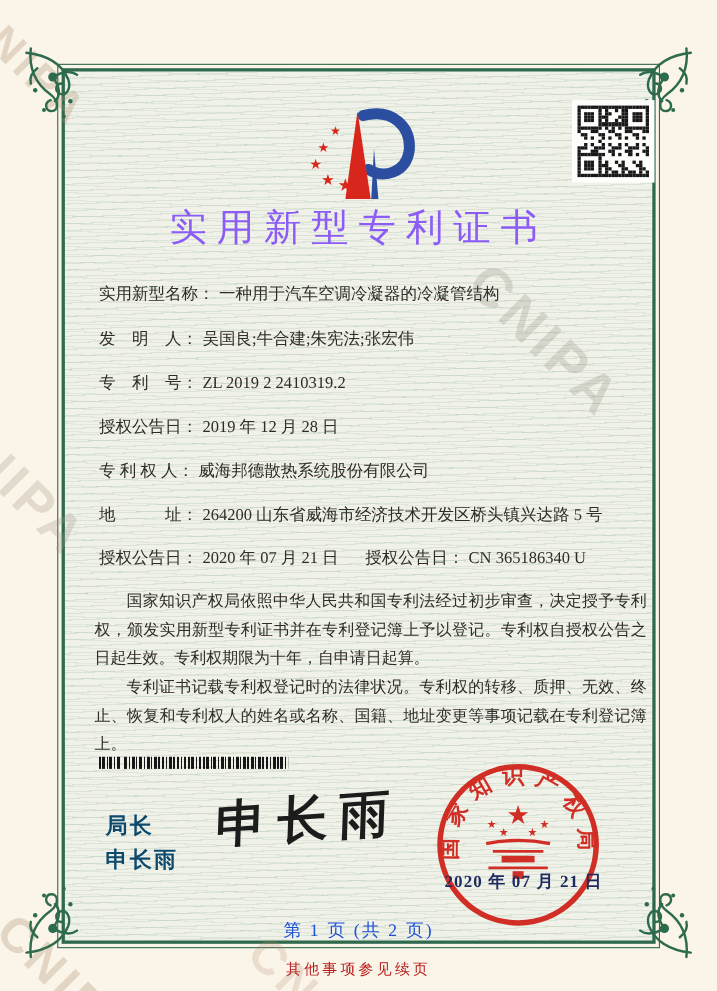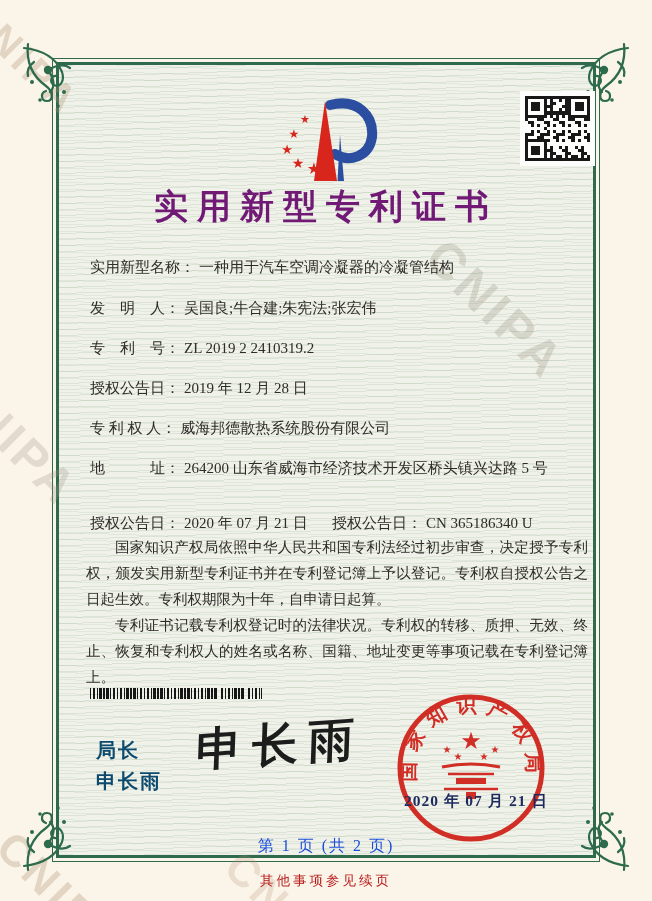--- a/index.html
+++ b/index.html
@@ -41,21 +41,21 @@
   
   .cert-no{position:absolute; left:76px; top:95px; z-index:4; font-size:15px; letter-spacing:1px; color:#4a4440;}
   .qr{
     position:absolute; left:520px; top:91px; z-index:4; background:#fdfdfb;
     padding:5px; display:grid; grid-template-columns:repeat(21,3.1px); grid-auto-rows:3.1px;
   }
   .qr .d{background:#181818;}
   .logo{position:absolute; left:278px; top:97px; z-index:4;}
   .title{
     position:absolute; left:0; top:184px; width:100%; z-index:4;
-    text-align:center; font-size:34px; font-weight:bold; letter-spacing:9px; color:#701a75;
+    text-align:center; font-size:34px; font-weight:normal; letter-spacing:9px; color:#8b5cf6;
   }
   
   .f-row{position:absolute; left:90px; z-index:4; font-size:15px; white-space:nowrap;}
   .f-row .val{margin-left:4px;}
   .pair2{position:absolute; left:242px; top:0;}
   
   .body-text{
     position:absolute; left:86px; top:534px; width:502px; z-index:4;
     font-size:14.5px; line-height:26px; text-align:justify;
   }
@@ -638,21 +638,21 @@
   </div>
   <div class="f-row" style="top:379px">
     <span class="lbl">授权公告日：</span><span class="val">2019 年 12 月 28 日</span>
   </div>
   <div class="f-row" style="top:419px">
     <span class="lbl">专 利 权 人：</span><span class="val">威海邦德散热系统股份有限公司</span>
   </div>
   <div class="f-row" style="top:459px">
     <span class="lbl">地　　　址：</span><span class="val">264200 山东省威海市经济技术开发区桥头镇兴达路 5 号</span>
   </div>
-  <div class="f-row" style="top:514px">
+  <div class="f-row" style="top:498px">
     <span class="lbl">授权公告日：</span><span class="val">2020 年 07 月 21 日</span>
     <span class="pair2">
       <span class="lbl">授权公告日：</span><span class="val">CN 365186340 U</span>
     </span>
   </div>
 
   <div class="body-text">
     <p>国家知识产权局依照中华人民共和国专利法经过初步审查，决定授予专利权，颁发实用新型专利证书并在专利登记簿上予以登记。专利权自授权公告之日起生效。专利权期限为十年，自申请日起算。</p>
     <p>专利证书记载专利权登记时的法律状况。专利权的转移、质押、无效、终止、恢复和专利权人的姓名或名称、国籍、地址变更等事项记载在专利登记簿上。</p>
   </div>

